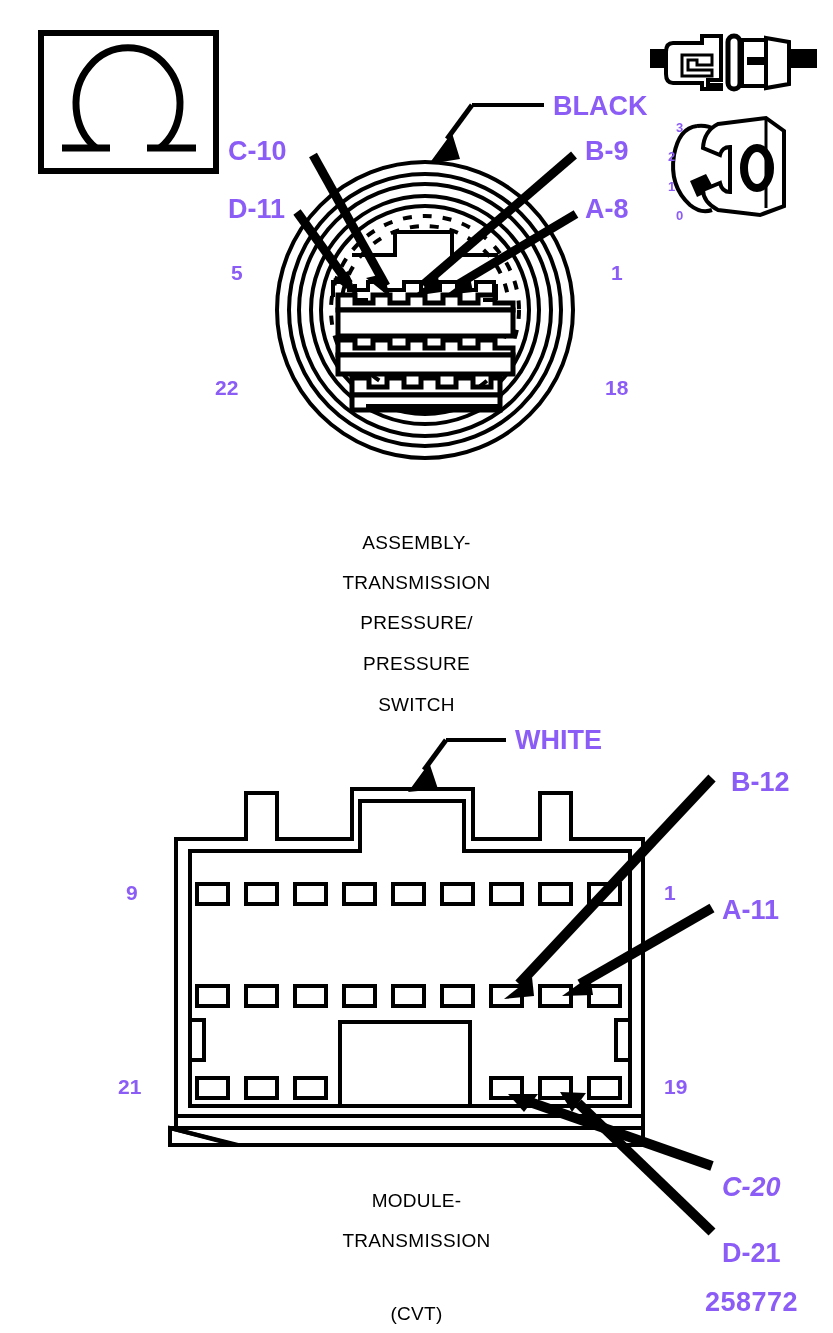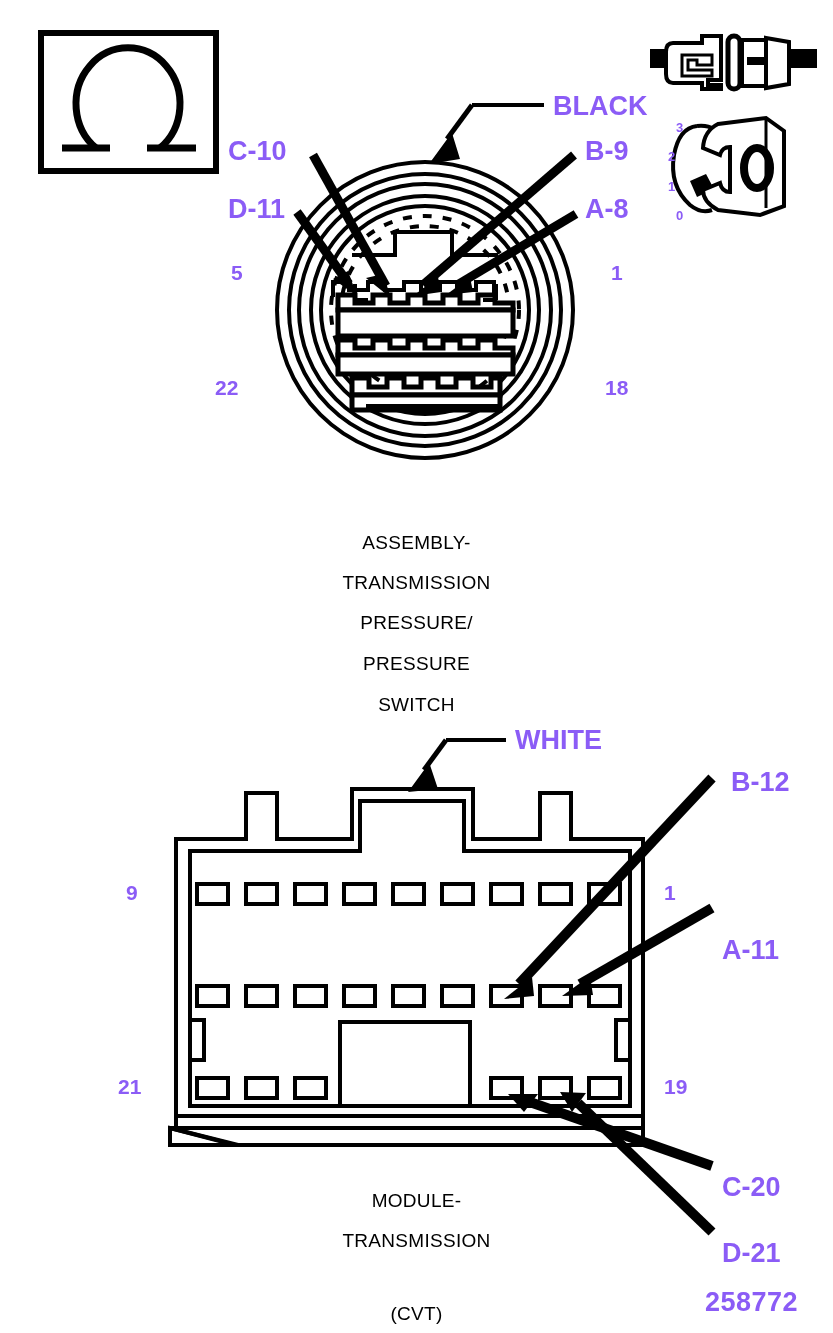--- a/index.html
+++ b/index.html
@@ -234,22 +234,22 @@
   <div class="lbl pin" style="left:605px;top:377px;">18</div>
 
   <div class="cap" style="top:528px;">ASSEMBLY-</div>
   <div class="cap" style="top:568px;">TRANSMISSION</div>
   <div class="cap" style="top:608px;">PRESSURE/</div>
   <div class="cap" style="top:690px;">SWITCH</div>
   <div class="cap" style="top:649px;">PRESSURE</div>
 
   <div class="lbl big" style="left:515px;top:727px;">WHITE</div>
   <div class="lbl big" style="left:722px;top:769px;margin-left:9px;">B-12</div>
-  <div class="lbl big" style="left:722px;top:897px;margin-top:40px;">A-11</div>
-  <div class="lbl big" style="left:722px;top:1174px;">C-20</div>
+  <div class="lbl big" style="left:722px;top:897px;">A-11</div>
+  <div class="lbl big" style="left:722px;top:1174px;font-style:italic;">C-20</div>
   <div class="lbl big" style="left:722px;top:1240px;">D-21</div>
 
   <div class="lbl pin" style="left:126px;top:882px;">9</div>
   <div class="lbl pin" style="left:664px;top:882px;">1</div>
   <div class="lbl pin" style="left:118px;top:1076px;">21</div>
   <div class="lbl pin" style="left:664px;top:1076px;">19</div>
 
   <div class="cap" style="top:1186px;">MODULE-</div>
   <div class="cap" style="top:1226px;">TRANSMISSION</div>
   <div class="cap" style="top:1299px;">(CVT)</div>

